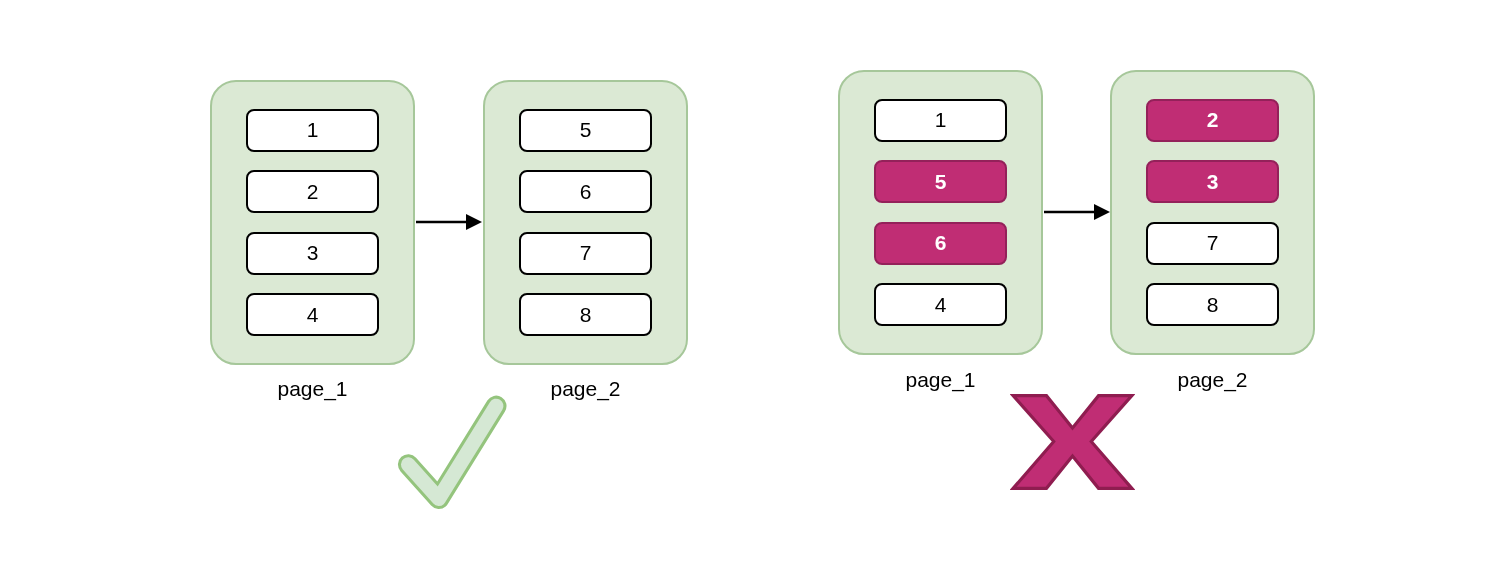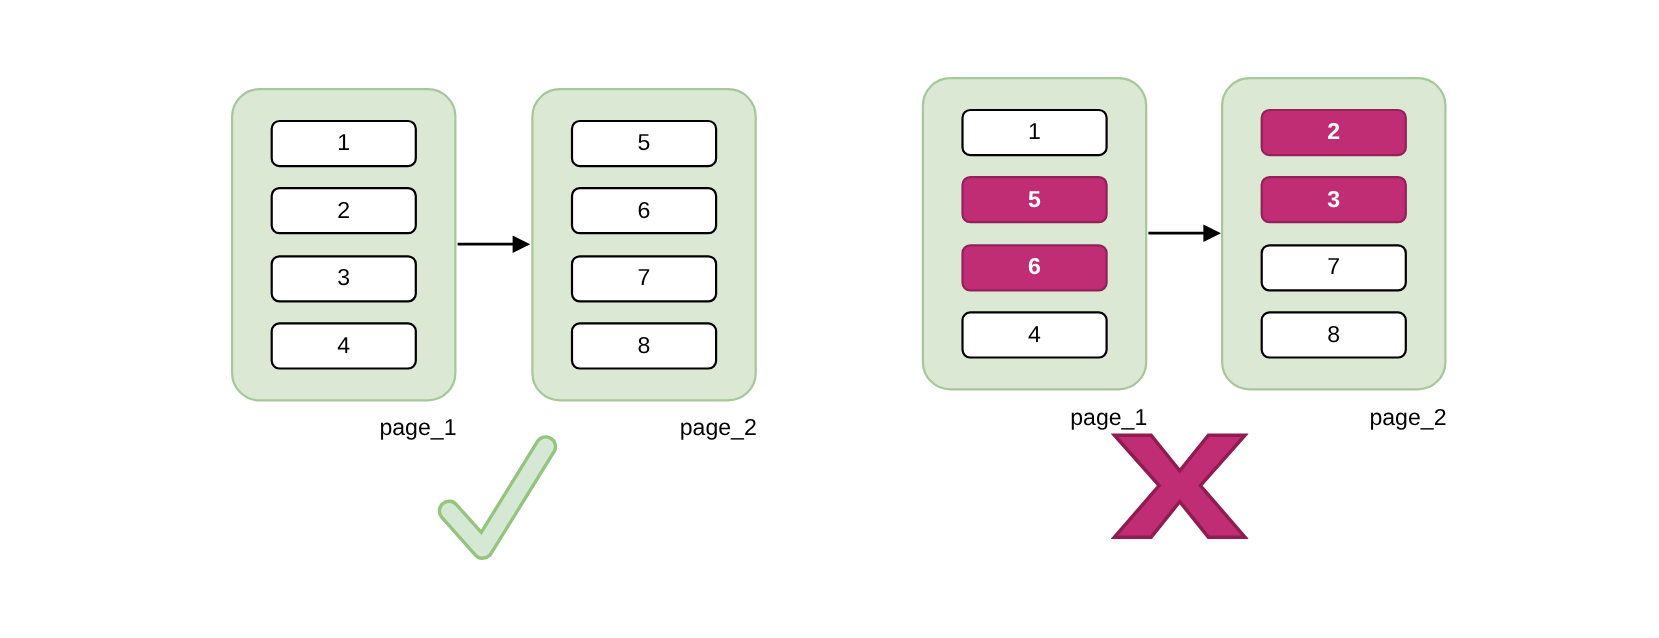--- a/index.html
+++ b/index.html
@@ -44,21 +44,21 @@
   }
   .item.highlight {
     background: var(--highlight-fill, #c02d74);
     border-color: var(--highlight-border, #94215a);
     color: var(--highlight-text, #ffffff);
     font-weight: bold;
   }
   .page-label {
     position: absolute;
     width: 205px;
-    text-align: right;
+    text-align: center;
     font-size: 21px;
     color: #000000;
   }
   .abs { position: absolute; }
 </style>
 </head>
 <body>
 
 <div class="canvas">
 

